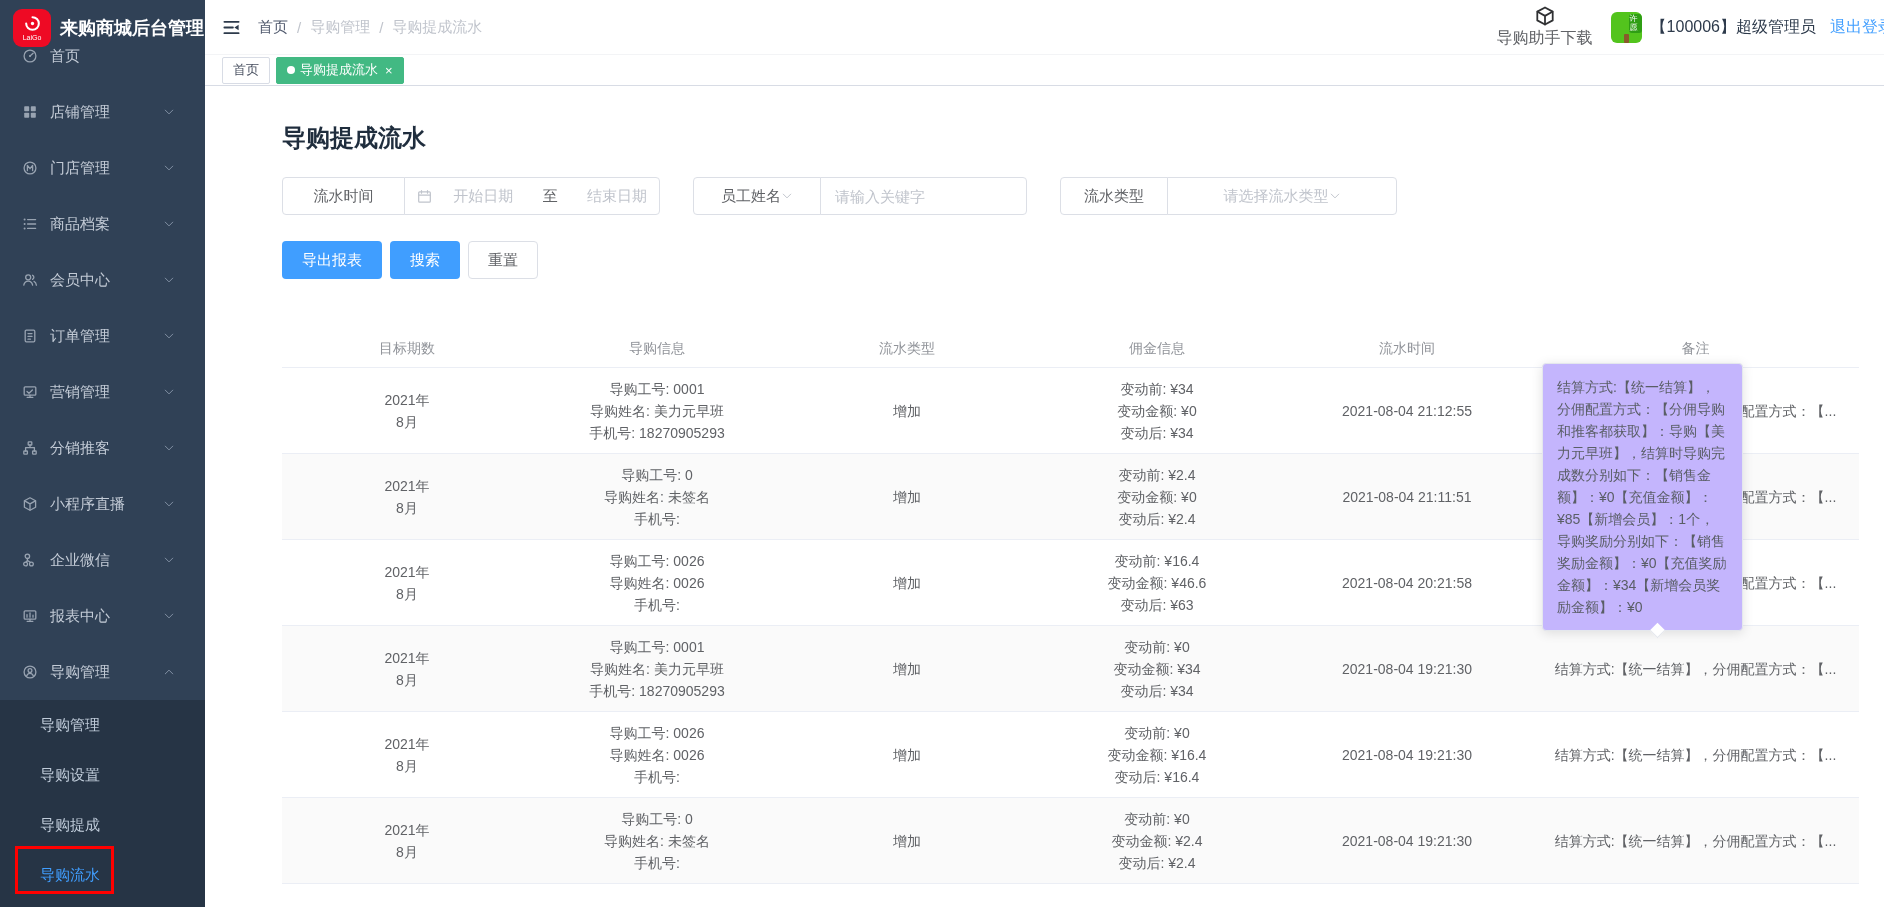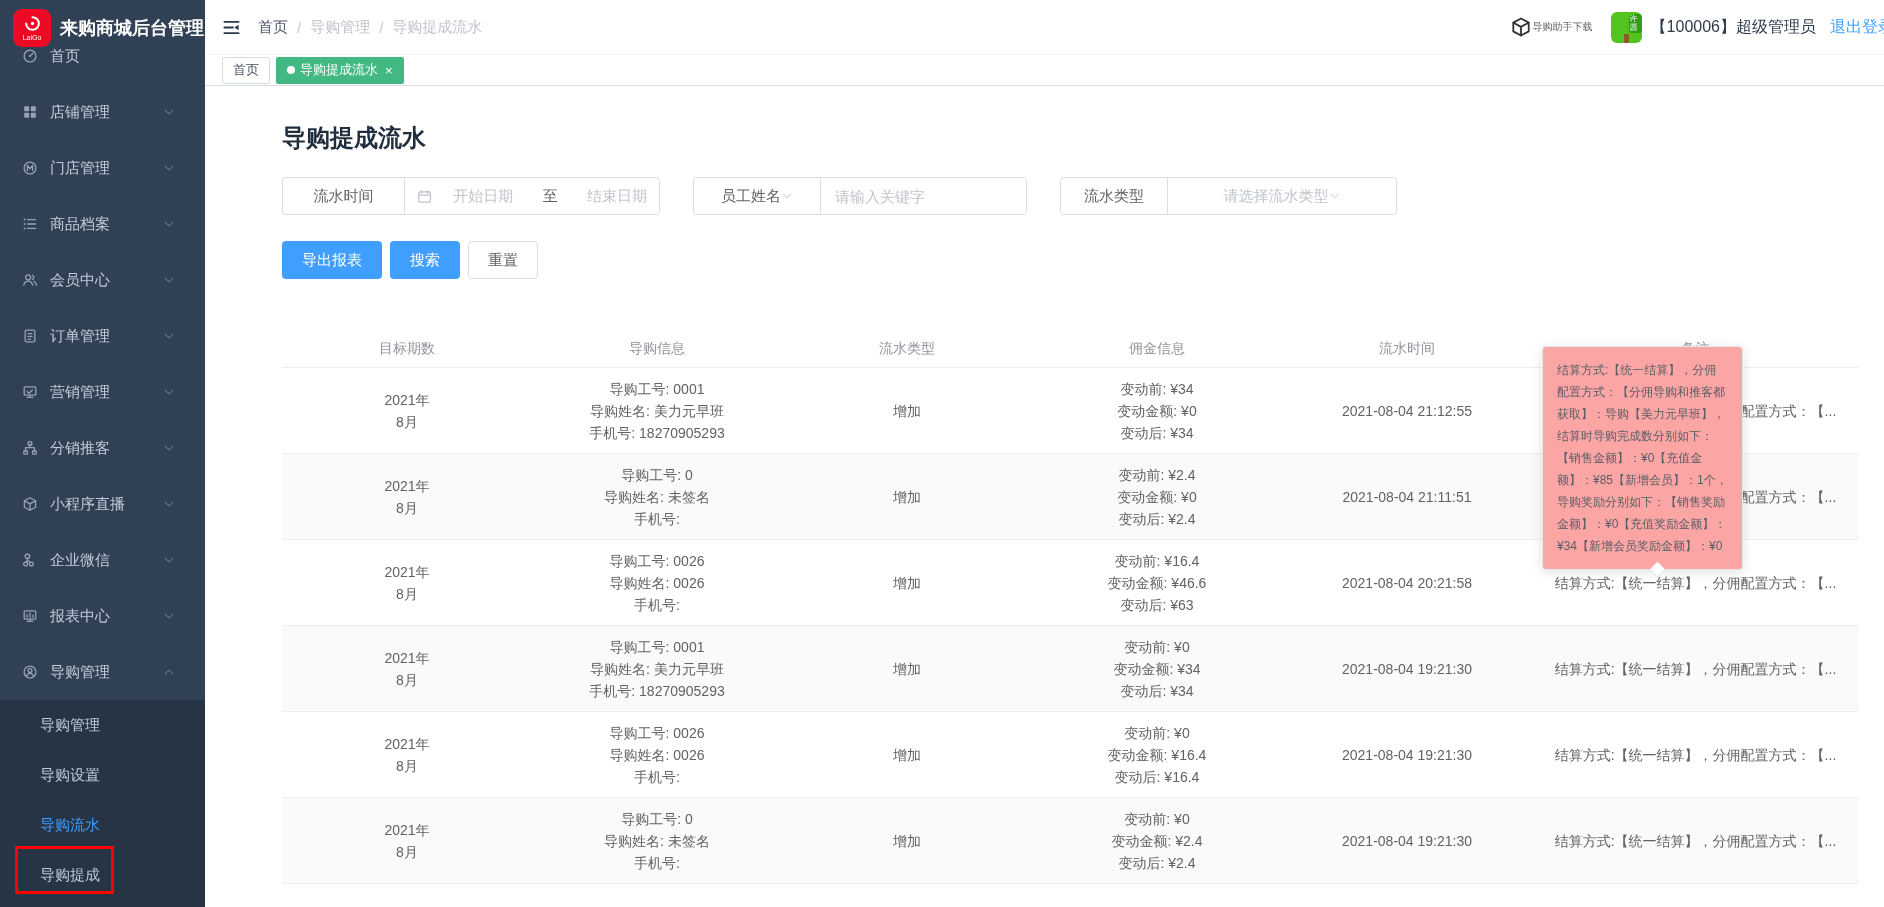--- a/index.html
+++ b/index.html
@@ -31,21 +31,21 @@
 
   
   .main{position:absolute;left:205px;top:0;width:1679px;height:907px;background:#fff;overflow:hidden;}
   .topbar{height:55px;display:flex;align-items:center;padding-left:17px;border-bottom:1px solid #f3f4f6;background:#fff;}
   .fold{color:#2d3a4b;cursor:pointer;}
   .breadcrumb{display:flex;align-items:center;gap:9px;margin-left:17px;font-size:15px;}
   .crumb-home{color:#515a6e;cursor:pointer;}
   .crumb-sep{color:#c0c4cc;}
   .crumb{color:#c0c4cc;}
   .top-right{margin-left:auto;display:flex;align-items:center;}
-  .assistant{display:flex;flex-direction:row;align-items:center;color:#606266;font-size:10px;gap:1px;margin-right:18px;cursor:pointer;}
+  .assistant{display:flex;flex-direction:column;align-items:center;color:#606266;font-size:16px;gap:1px;margin-right:18px;cursor:pointer;}
   .assistant .i{color:#303133;}
   .avatar{width:31px;height:31px;border-radius:6px;background:#53c41d;position:relative;overflow:hidden;flex:0 0 auto;}
   .avatar .leaf-txt{position:absolute;left:18px;top:2px;font-size:8px;color:#fff;background:#2f9e14;border-radius:3px;padding:0 1px;line-height:1.2;}
   .avatar .trunk{position:absolute;left:13px;bottom:0;width:5px;height:9px;background:#8a5a2b;border-radius:1px;}
   .user-name{font-size:16px;color:#2d3a4b;margin-left:9px;white-space:nowrap;}
   .logout{font-size:16px;color:var(--accent);margin-left:14px;white-space:nowrap;margin-right:-10px;cursor:pointer;}
 
   .tagsbar{height:31px;display:flex;align-items:center;gap:6px;padding-left:17px;border-bottom:1px solid #d8dce5;background:#fff;}
   .tag{height:27px;display:flex;align-items:center;gap:5px;padding:0 10px;border:1px solid #d8dce5;background:#fff;color:#495060;font-size:13px;border-radius:2px;cursor:pointer;}
   .tag.active{background:var(--green);border-color:var(--green);color:#fff;}
@@ -80,21 +80,21 @@
 
   .table{margin:52px 0 0 77px;width:1577px;}
   .thead,.trow{display:grid;grid-template-columns:250px 250px 250px 250px 250px 327px;}
   .thead{height:37px;align-items:center;border-bottom:1px solid var(--tborder);}
   .th{color:var(--txt-light);font-size:14px;text-align:center;font-weight:normal;}
   .trow{min-height:86px;align-items:center;border-bottom:1px solid var(--tborder);}
   .trow:nth-child(even){background:#fafafa;}
   .td{text-align:center;font-size:14px;color:var(--txt);line-height:22px;}
   .td.remark{white-space:nowrap;overflow:hidden;}
 
-  .tooltip{position:absolute;left:1542px;top:346px;width:201px;background:#fca5a5;border:1px solid #e4e7ed;border-radius:4px;box-shadow:0 2px 12px rgba(0,0,0,.12);padding:12px 14px;font-size:12px;line-height:22px;color:#5a5e66;z-index:50;text-align:left;}
+  .tooltip{position:absolute;left:1542px;top:363px;width:201px;background:#c4b5fd;border:1px solid #e4e7ed;border-radius:4px;box-shadow:0 2px 12px rgba(0,0,0,.12);padding:12px 14px;font-size:14px;line-height:22px;color:#5a5e66;z-index:50;text-align:left;}
   .tooltip::after{content:"";position:absolute;left:55%;bottom:-6px;width:10px;height:10px;background:#fff;border-right:1px solid #e4e7ed;border-bottom:1px solid #e4e7ed;transform:rotate(45deg);}
 </style>
 </head>
 <body>
 
 <aside class="sidebar">
   <div class="logo-row">
     <div class="logo-badge">
       <span class="i">
           <svg width="19" height="19" viewBox="0 0 24 24" fill="none" stroke="currentColor" stroke-width="1.3" stroke-linecap="round" stroke-linejoin="round">
@@ -284,22 +284,22 @@
         <span class="i chev chev-up">
           <svg width="12" height="12" viewBox="0 0 16 16" fill="none" stroke="currentColor" stroke-width="1.3" stroke-linecap="round" stroke-linejoin="round">
             <path d="M3 5.5l5 5 5-5"></path>
           </svg>
         </span>
       </div>
     </nav>
   <div class="submenu">
       <div class="sub-item">导购管理</div>
       <div class="sub-item">导购设置</div>
+      <div class="sub-item">导购提成</div>
       <div class="sub-item active">导购流水</div>
-      <div class="sub-item">导购提成</div>
     </div>
 </aside>
 <div class="red-box"></div>
 
 <div class="main">
   <header class="topbar">
     <span class="i fold">
         <svg width="19" height="19" viewBox="0 0 20 20" fill="none" stroke="currentColor" stroke-width="1.3" stroke-linecap="round" stroke-linejoin="round">
           <path d="M2.5 4h15M2.5 10h9M2.5 16h15" stroke-width="1.9"></path>
           <path d="M17.5 7l-4.5 3 4.5 3z" fill="currentColor" stroke="none"></path>

